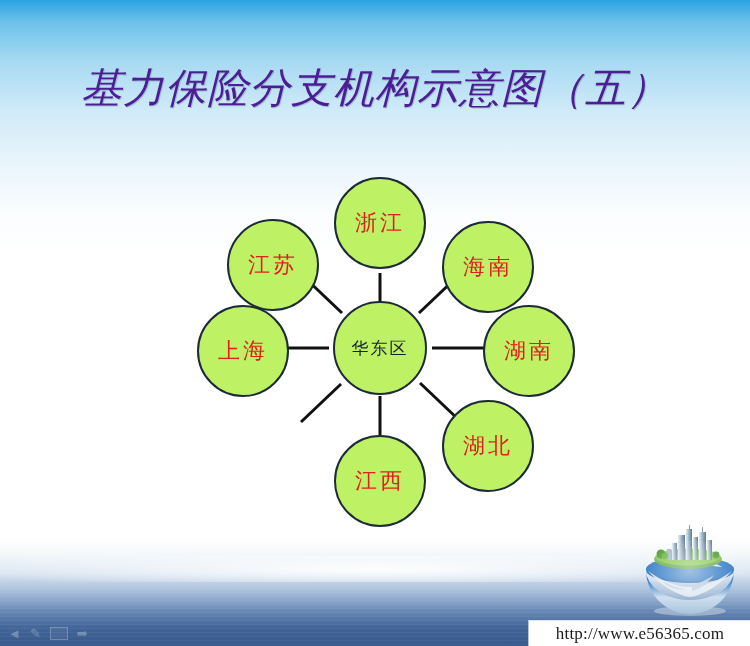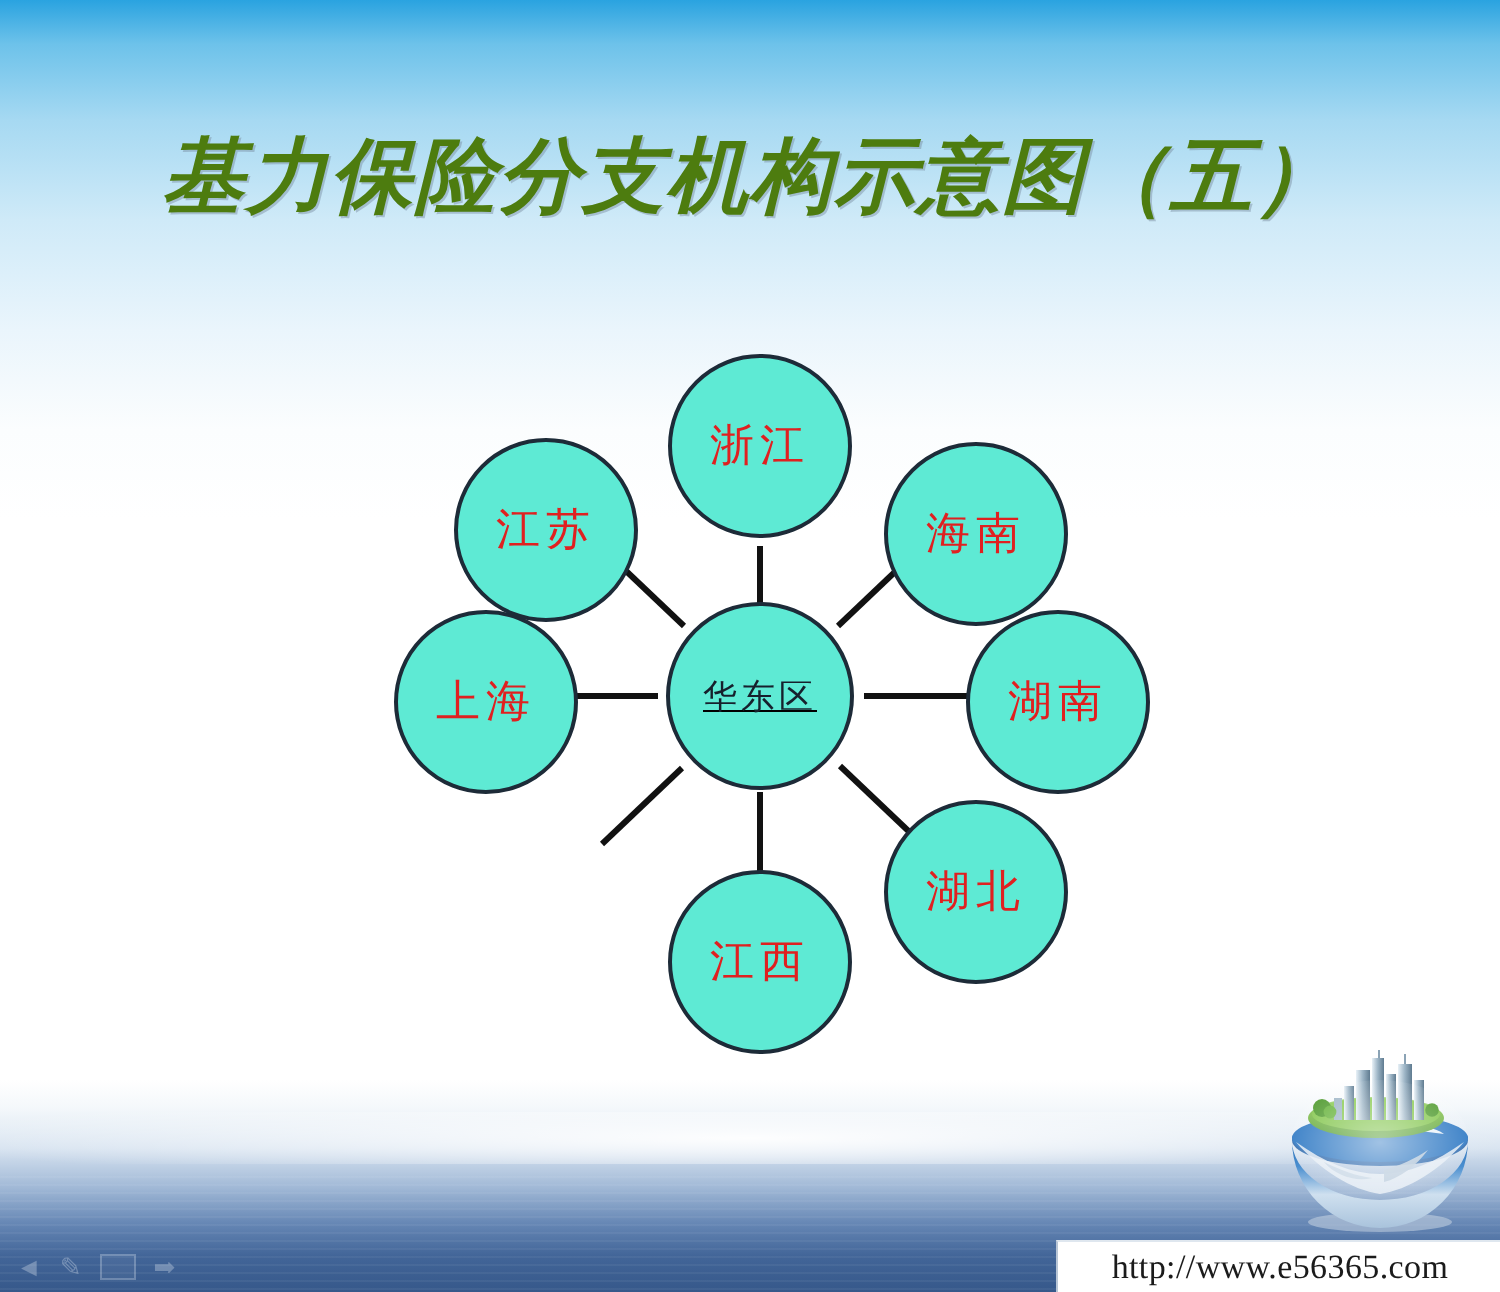--- a/index.html
+++ b/index.html
@@ -77,44 +77,44 @@
   }
 
   
   .title {
     position: absolute;
     left: 0; top: 62px;
     width: 750px;
     text-align: center;
     font-size: 41px;
     line-height: 52px;
-    font-weight: bold;
+    font-weight: normal;
     font-style: italic;
-    color: #4d7c0f;
+    color: #4c1d95;
     letter-spacing: 1px;
     text-shadow: 1px 1px 0 rgba(120,140,160,0.45);
     white-space: nowrap;
   }
 
   
   .diagram {
     position: absolute;
     left: 170px; top: 165px;
     width: 420px;
     height: 365px;
   }
   .diagram svg {
     position: absolute;
     left: 0; top: 0;
   }
   .node {
     position: absolute;
     box-sizing: border-box;
     border-radius: 50%;
-    background: #5eead4;
+    background: #bef264;
     border: 2px solid #1d2b38;
     display: flex;
     align-items: center;
     justify-content: center;
     text-align: center;
   }
   .node-label {
     font-family: "Liberation Serif", "DejaVu Serif", serif;
     font-weight: normal;
     letter-spacing: 3px;
@@ -234,21 +234,21 @@
 
 
     <div class="node node-sat" style="left:27px; top:140px;">
       <span class="node-label">上海</span>
     </div>
 
     <div class="node node-sat" style="left:57px; top:54px;">
       <span class="node-label">江苏</span>
     </div>
 
-    <div class="node node-center" style="left:163px; top:136px;text-decoration:underline;">
+    <div class="node node-center" style="left:163px; top:136px;">
       <span class="node-label">华东区</span>
     </div>
 
   </div>
 
   <div class="globe-wrap">
     <svg width="104" height="96" viewBox="0 0 104 96">
       <defs>
         <radialGradient id="gglow" cx="50%" cy="52%" r="60%">
           <stop offset="0%" stop-color="#ffffff" stop-opacity="0.55"></stop>

